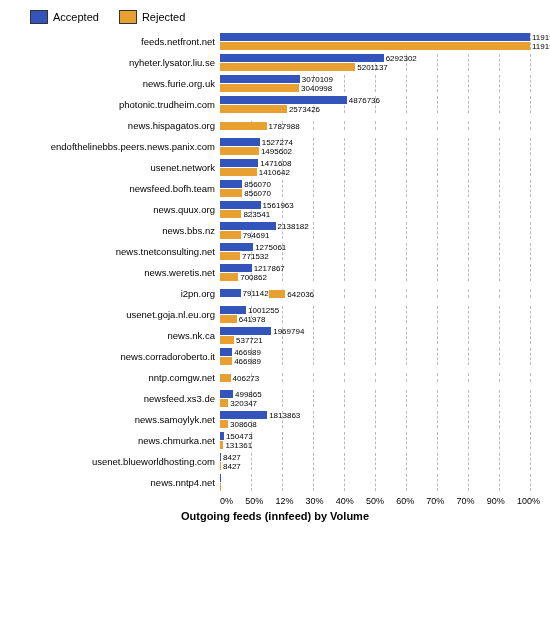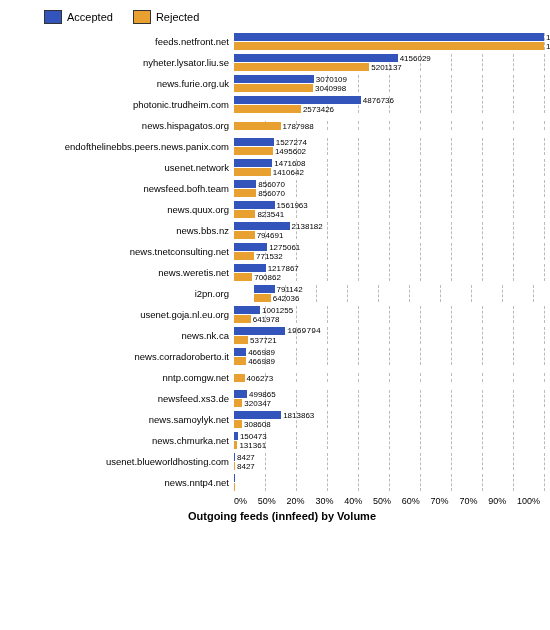--- a/index.html
+++ b/index.html
@@ -8,21 +8,21 @@
       font-family: Arial, sans-serif;
       font-size: 11px;
       width: 550px;
       height: 630px;
       overflow: hidden;
     }
     .chart-container {
       width: 550px;
       height: 630px;
       position: relative;
-      padding: 10px 10px 50px 24px;
+      padding: 10px 10px 50px 10px;
     }
     .legend {
       display: flex;
       align-items: center;
       gap: 20px;
       margin-bottom: 8px;
       padding-left: 20px;
     }
     .legend-item {
       display: flex;
@@ -125,21 +125,21 @@
           <div style="position: absolute; left: 93px; top: 0px; bottom: 0px; border-left: 1px dashed rgb(187, 187, 187); z-index: 0;"></div>
           <div style="position: absolute; left: 124px; top: 0px; bottom: 0px; border-left: 1px dashed rgb(187, 187, 187); z-index: 0;"></div>
           <div style="position: absolute; left: 155px; top: 0px; bottom: 0px; border-left: 1px dashed rgb(187, 187, 187); z-index: 0;"></div>
           <div style="position: absolute; left: 186px; top: 0px; bottom: 0px; border-left: 1px dashed rgb(187, 187, 187); z-index: 0;"></div>
           <div style="position: absolute; left: 217px; top: 0px; bottom: 0px; border-left: 1px dashed rgb(187, 187, 187); z-index: 0;"></div>
           <div style="position: absolute; left: 248px; top: 0px; bottom: 0px; border-left: 1px dashed rgb(187, 187, 187); z-index: 0;"></div>
           <div style="position: absolute; left: 279px; top: 0px; bottom: 0px; border-left: 1px dashed rgb(187, 187, 187); z-index: 0;"></div>
           <div style="position: absolute; left: 310px; top: 0px; bottom: 0px; border-left: 1px dashed rgb(187, 187, 187); z-index: 0;"></div>
           <div style="display: flex; align-items: center; height: 8px; position: relative; z-index: 1;">
             <div class="bar accepted" style="width: 163.655px;"></div>
-            <span class="bar-label">4156029</span>
+            <span class="bar-label">6292302</span>
           </div>
           <div style="display: flex; align-items: center; height: 8px; position: relative; z-index: 1; margin-top: 1px;">
             <div class="bar rejected" style="width: 135.275px;"></div>
             <span class="bar-label">5201137</span>
           </div>
         </div>
       </div>
       <div class="row">
         <div class="row-label">news.furie.org.uk</div>
         <div style="position: relative; display: flex; flex-direction: column; flex: 1 1 0%;">
@@ -361,21 +361,21 @@
             <span class="bar-label">1217867</span>
           </div>
           <div style="display: flex; align-items: center; height: 8px; position: relative; z-index: 1; margin-top: 1px;">
             <div class="bar rejected" style="width: 18.2285px;"></div>
             <span class="bar-label">700862</span>
           </div>
         </div>
       </div>
       <div class="row">
         <div class="row-label">i2pn.org</div>
-        <div style="position: relative; display: flex; flex-direction: column; flex: 1 1 0%; margin-left: 20px;">
+        <div style="position: relative; display: flex; flex-direction: row; flex: 1 1 0%;">
           <div style="position: absolute; left: 31px; top: 0px; bottom: 0px; border-left: 1px dashed rgb(187, 187, 187); z-index: 0;"></div>
           <div style="position: absolute; left: 62px; top: 0px; bottom: 0px; border-left: 1px dashed rgb(187, 187, 187); z-index: 0;"></div>
           <div style="position: absolute; left: 93px; top: 0px; bottom: 0px; border-left: 1px dashed rgb(187, 187, 187); z-index: 0;"></div>
           <div style="position: absolute; left: 124px; top: 0px; bottom: 0px; border-left: 1px dashed rgb(187, 187, 187); z-index: 0;"></div>
           <div style="position: absolute; left: 155px; top: 0px; bottom: 0px; border-left: 1px dashed rgb(187, 187, 187); z-index: 0;"></div>
           <div style="position: absolute; left: 186px; top: 0px; bottom: 0px; border-left: 1px dashed rgb(187, 187, 187); z-index: 0;"></div>
           <div style="position: absolute; left: 217px; top: 0px; bottom: 0px; border-left: 1px dashed rgb(187, 187, 187); z-index: 0;"></div>
           <div style="position: absolute; left: 248px; top: 0px; bottom: 0px; border-left: 1px dashed rgb(187, 187, 187); z-index: 0;"></div>
           <div style="position: absolute; left: 279px; top: 0px; bottom: 0px; border-left: 1px dashed rgb(187, 187, 187); z-index: 0;"></div>
           <div style="position: absolute; left: 310px; top: 0px; bottom: 0px; border-left: 1px dashed rgb(187, 187, 187); z-index: 0;"></div>
@@ -418,21 +418,21 @@
           <div style="position: absolute; left: 31px; top: 0px; bottom: 0px; border-left: 1px dashed rgb(187, 187, 187); z-index: 0;"></div>
           <div style="position: absolute; left: 62px; top: 0px; bottom: 0px; border-left: 1px dashed rgb(187, 187, 187); z-index: 0;"></div>
           <div style="position: absolute; left: 93px; top: 0px; bottom: 0px; border-left: 1px dashed rgb(187, 187, 187); z-index: 0;"></div>
           <div style="position: absolute; left: 124px; top: 0px; bottom: 0px; border-left: 1px dashed rgb(187, 187, 187); z-index: 0;"></div>
           <div style="position: absolute; left: 155px; top: 0px; bottom: 0px; border-left: 1px dashed rgb(187, 187, 187); z-index: 0;"></div>
           <div style="position: absolute; left: 186px; top: 0px; bottom: 0px; border-left: 1px dashed rgb(187, 187, 187); z-index: 0;"></div>
           <div style="position: absolute; left: 217px; top: 0px; bottom: 0px; border-left: 1px dashed rgb(187, 187, 187); z-index: 0;"></div>
           <div style="position: absolute; left: 248px; top: 0px; bottom: 0px; border-left: 1px dashed rgb(187, 187, 187); z-index: 0;"></div>
           <div style="position: absolute; left: 279px; top: 0px; bottom: 0px; border-left: 1px dashed rgb(187, 187, 187); z-index: 0;"></div>
           <div style="position: absolute; left: 310px; top: 0px; bottom: 0px; border-left: 1px dashed rgb(187, 187, 187); z-index: 0;"></div>
-          <div style="display: flex; align-items: flex-end; height: 8px; position: relative; z-index: 1; font-family: Liberation Mono, monospace;">
+          <div style="display: flex; align-items: flex-start; height: 8px; position: relative; z-index: 1;">
             <div class="bar accepted" style="width: 51.2319px;"></div>
             <span class="bar-label">1969794</span>
           </div>
           <div style="display: flex; align-items: center; height: 8px; position: relative; z-index: 1; margin-top: 1px;">
             <div class="bar rejected" style="width: 13.9854px;"></div>
             <span class="bar-label">537721</span>
           </div>
         </div>
       </div>
       <div class="row">
@@ -591,21 +591,21 @@
             <span class="bar-label"></span>
           </div>
         </div>
       </div>
     </div>
 
   <div class="x-axis">
     <div class="x-ticks" id="x-ticks">
         <span>0%</span>
         <span>50%</span>
-        <span>20%</span>
+        <span>12%</span>
         <span>30%</span>
         <span>40%</span>
         <span>50%</span>
         <span>60%</span>
         <span>70%</span>
         <span>70%</span>
         <span>90%</span>
         <span>100%</span>
       </div>
   </div>

